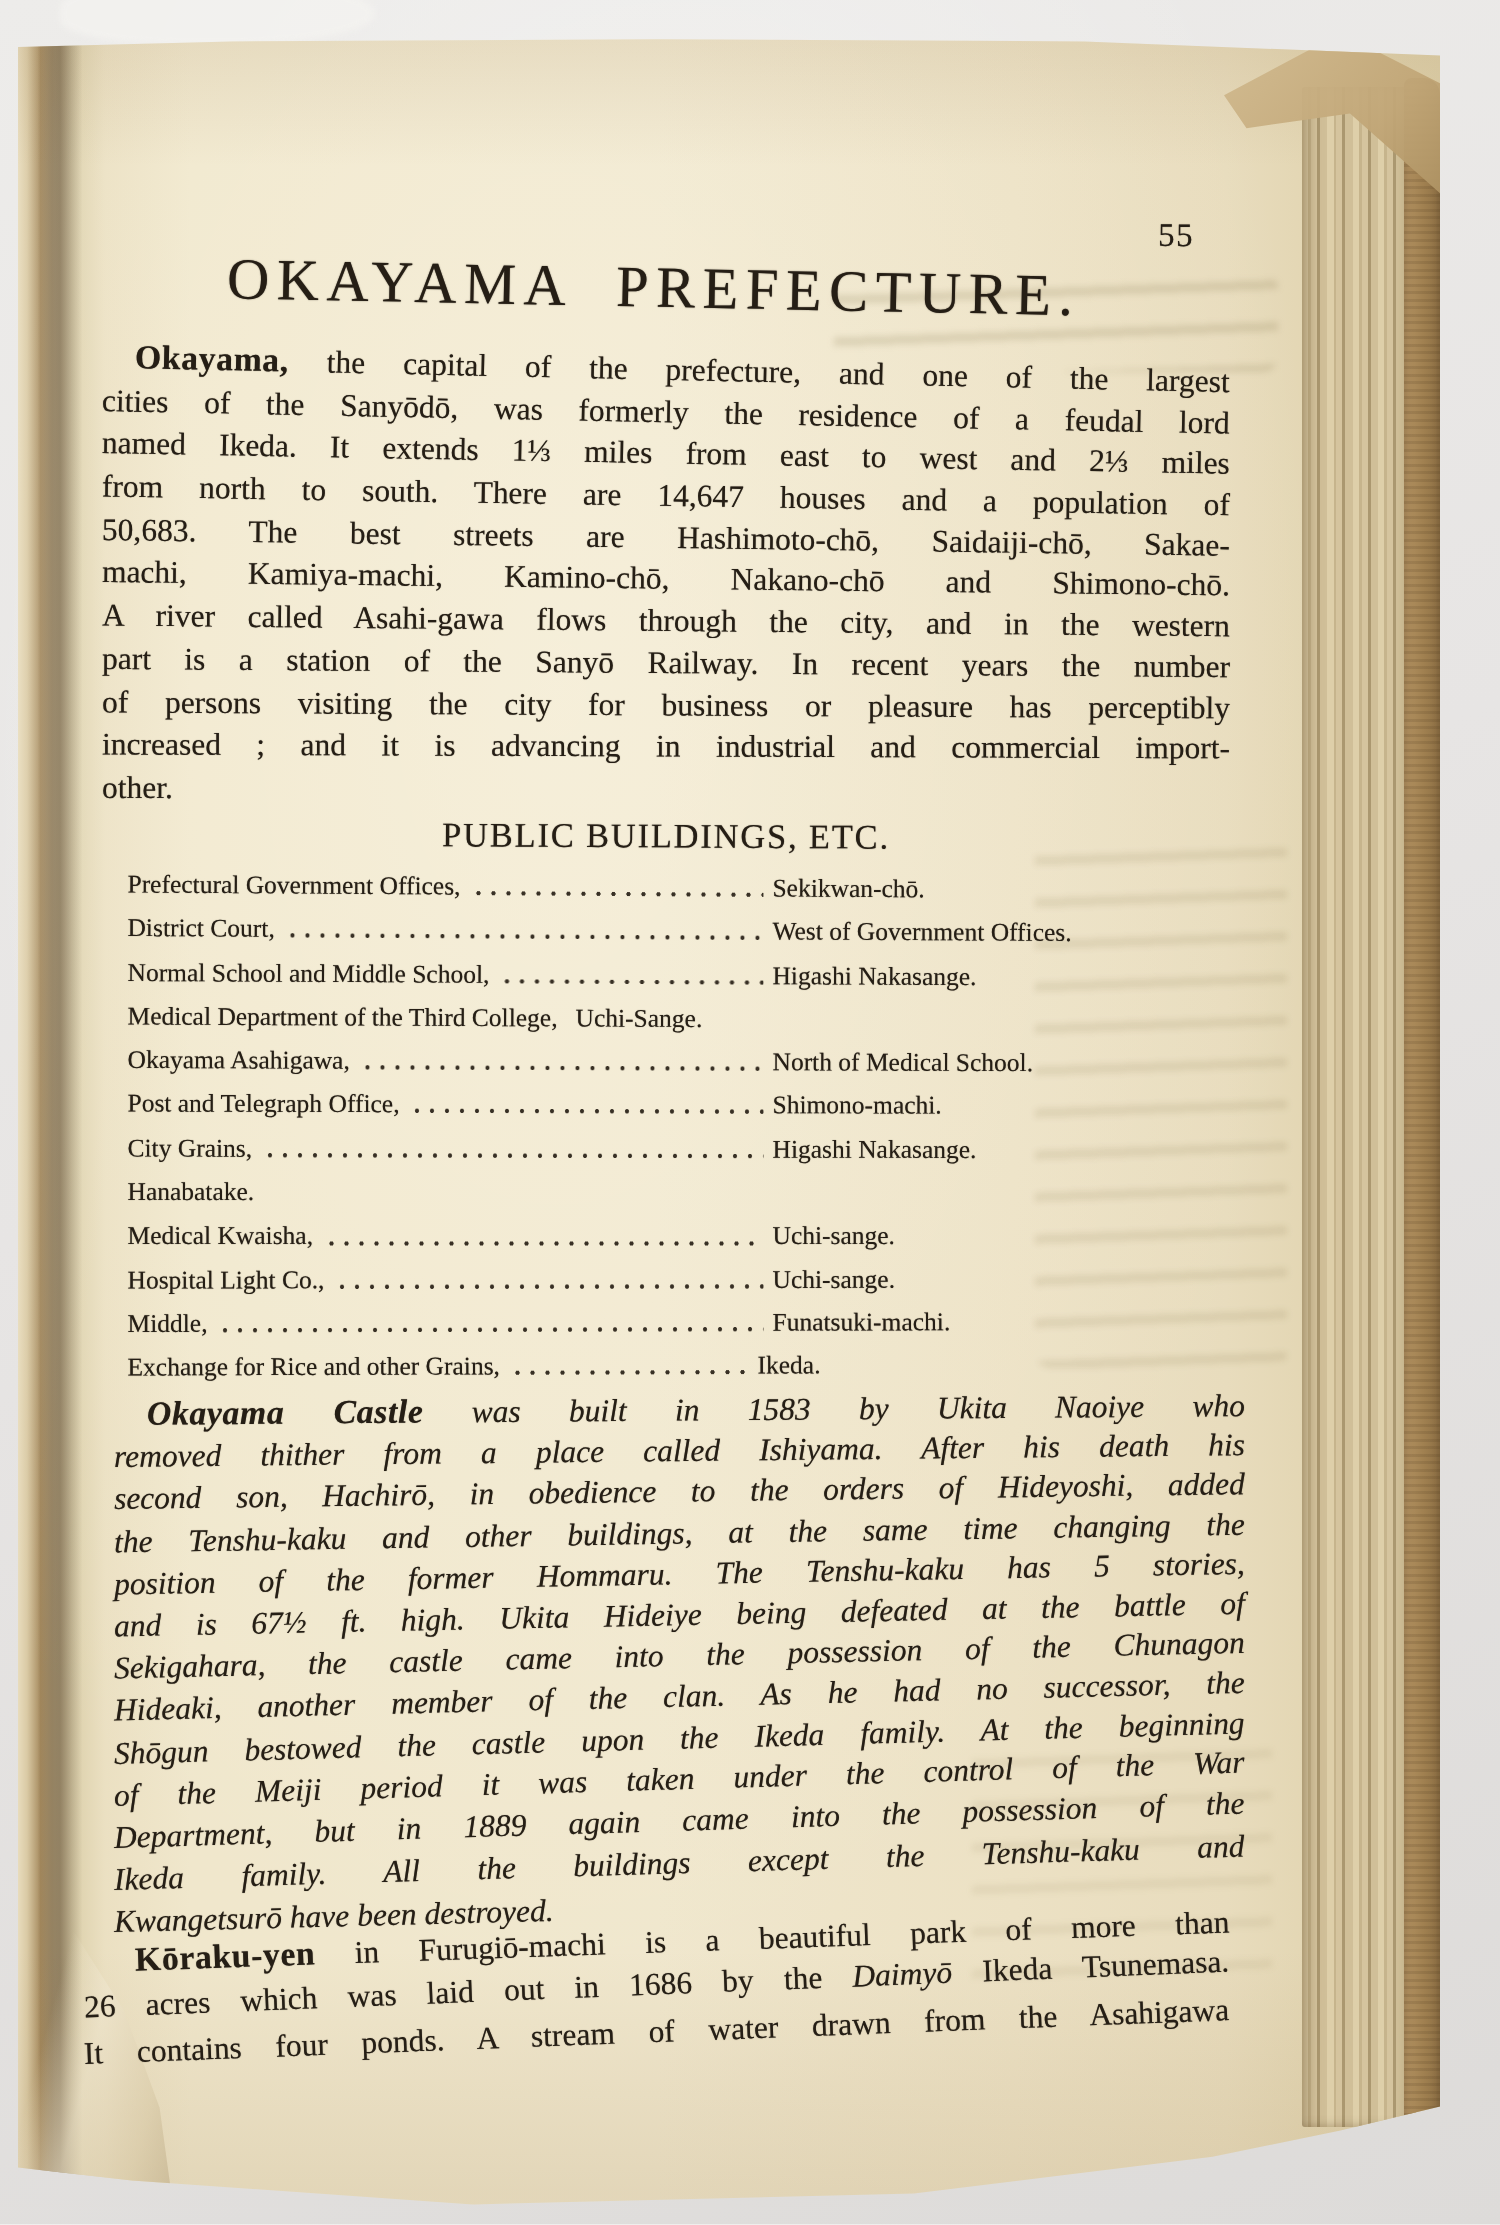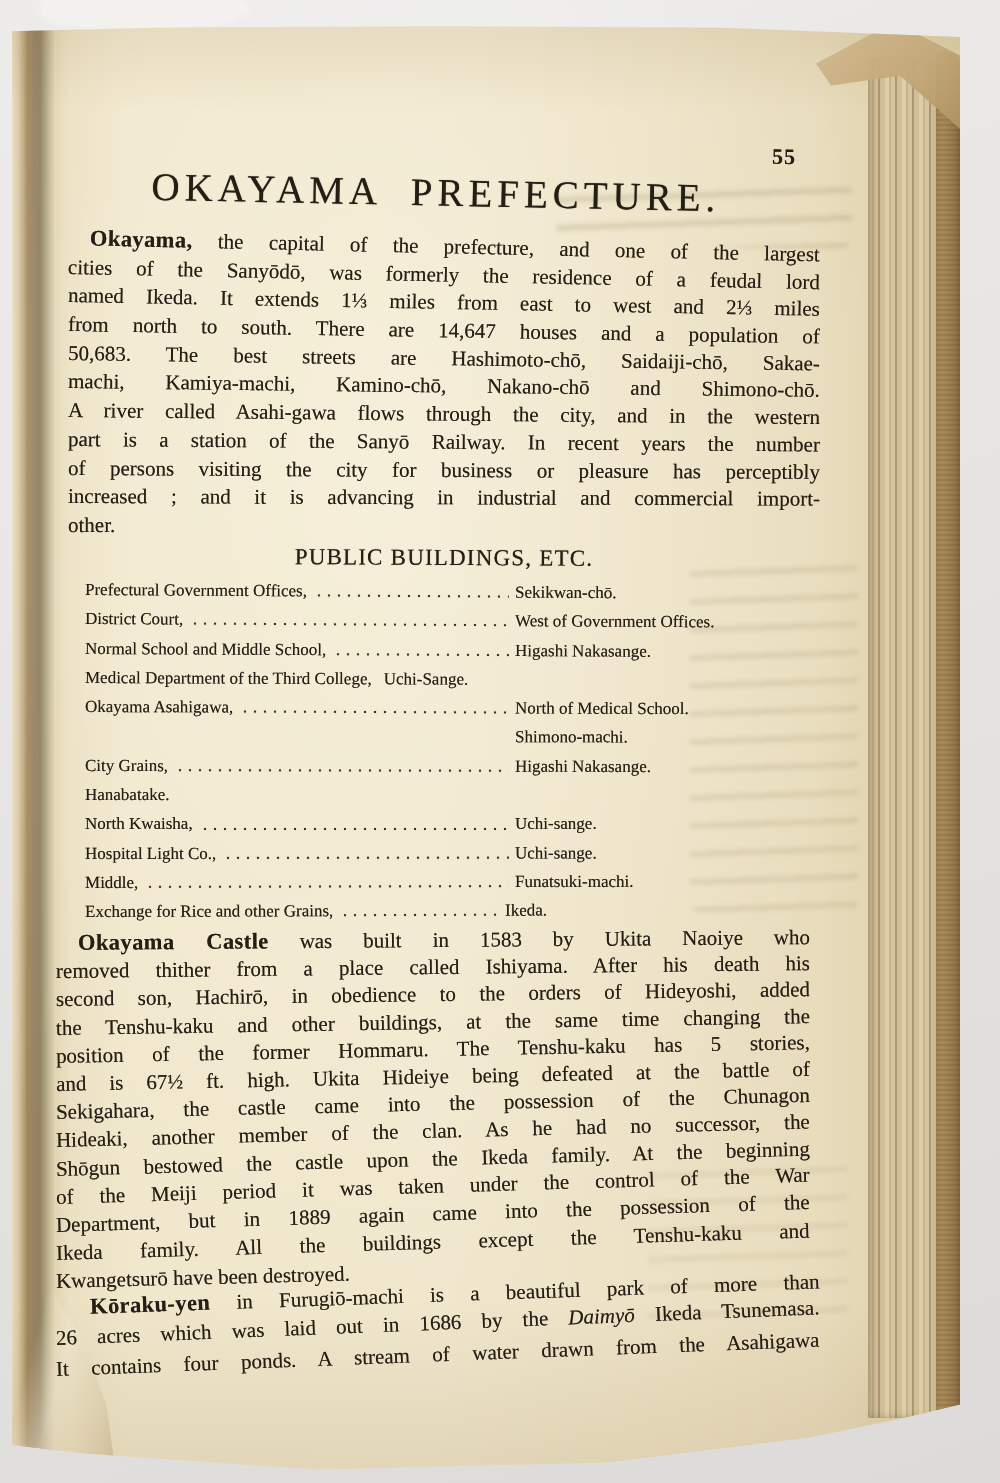--- a/index.html
+++ b/index.html
@@ -76,21 +76,21 @@
   .tl{
     display:block;white-space:normal;
     text-align:justify;text-align-last:justify;
     transform-origin:0 50%;
     text-shadow:0 0 .6px rgba(37,30,21,.65);
   }
   .tl.short{text-align-last:left;}
   .indent{text-indent:22px;}
   .lead{font-weight:700;font-size:22.5px;letter-spacing:.4px;}
   #page-number{
-    position:absolute;left:772px;top:144px;font-size:22px;font-weight:700;
+    position:absolute;left:772px;top:144px;font-size:22px;font-weight:400;
     letter-spacing:1px;transform:rotate(.6deg);text-shadow:0 0 .6px rgba(37,30,21,.65);
   }
   #main-title{
     position:absolute;left:112px;top:163px;width:648px;text-align:center;
     font-size:39px;letter-spacing:5px;word-spacing:16px;
     transform:rotate(1.15deg);transform-origin:0 50%;
     text-shadow:0 0 .8px rgba(37,30,21,.8);
   }
   #intro{left:68px;top:224px;width:752px;font-size:21px;}
   #intro .tl{line-height:28.7px;height:28.7px;}
@@ -109,21 +109,21 @@
   .row.nodots .left{flex:0 0 auto;width:auto;}
   .lbl{white-space:nowrap;}
   .dots{
     flex:1 1 0;min-width:0;align-self:stretch;margin:0 6px 0 5px;
     background-image:radial-gradient(circle, rgba(40,32,22,.92) 1.25px, rgba(40,32,22,0) 1.6px);
     background-size:10px 4px;background-repeat:repeat-x;
     background-position:2px calc(100% - 8px);
   }
   .row.nodots .val{margin-left:12px;}
   .val{white-space:nowrap;}
-  #castle{left:56px;top:929px;width:754px;font-size:21px;}
+  #castle{left:76px;top:929px;width:754px;font-size:21px;font-style:italic;}
   #castle .tl{line-height:28.2px;height:28.2px;}
   #park{left:56px;top:1292px;width:764px;font-size:21px;}
   #park .tl{line-height:31px;height:31px;}
   #park .indent{text-indent:34px;}
   i{font-style:italic;}
 </style>
 </head>
 <body>
 
 <div class="surface-scrap"></div>
@@ -191,37 +191,38 @@
       </div>
     <div class="row" style="transform:rotate(0.2deg)">
         <span class="left">
           <span class="lbl">Okayama Asahigawa,</span>
           <span class="dots"></span>
         </span>
         <span class="val">North of Medical School.</span>
       </div>
     <div class="row" style="transform:rotate(0.15deg)">
         <span class="left">
+          <span class="lbl">Post and Telegraph Office,</span>
           <span class="dots"></span>
         </span>
         <span class="val">Shimono-machi.</span>
       </div>
     <div class="row" style="transform:rotate(0.1deg)">
         <span class="left">
           <span class="lbl">City Grains,</span>
           <span class="dots"></span>
         </span>
         <span class="val">Higashi Nakasange.</span>
       </div>
     <div class="row" style="transform:rotate(0.05deg)">
         <span class="val">Hanabatake.</span>
       </div>
     <div class="row" style="transform:rotate(0deg)">
         <span class="left">
-          <span class="lbl">North Kwaisha,</span>
+          <span class="lbl">Medical Kwaisha,</span>
           <span class="dots"></span>
         </span>
         <span class="val">Uchi-sange.</span>
       </div>
     <div class="row" style="transform:rotate(-0.05deg)">
         <span class="left">
           <span class="lbl">Hospital Light Co.,</span>
           <span class="dots"></span>
         </span>
         <span class="val">Uchi-sange.</span>

